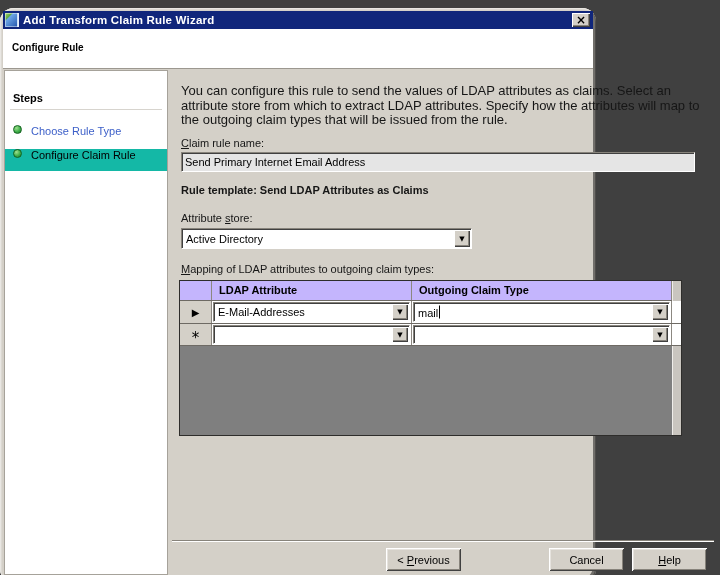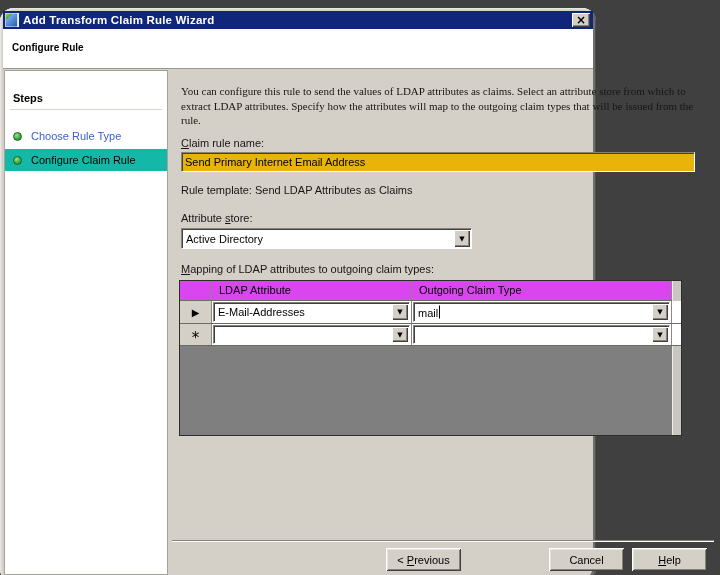--- a/index.html
+++ b/index.html
@@ -45,50 +45,50 @@
   
   .steps-panel {
     position:absolute; left:4px; top:62px; width:164px; height:505px;
     background:#ffffff; border:1px solid #a6a29a;
   }
   .steps-title {
     margin:15px 5px; padding:6px 0 5px 3px; font-size:11px; font-weight:bold;
     border-bottom:1px solid #d7d4ce; color:#000;
   }
   .step-item {
-    height:22px; display:flex; align-items:center; padding-left:8px;
+    height:22px; display:flex; align-items:flex-start; padding-left:8px;
     font-size:11px; margin-top:2px;
   }
   .step-item.current { background:#14b8a6; color:#000; }
   .step-item.done .step-label { color:#3c5fc8; }
   .step-bullet {
     width:9px; height:9px; border-radius:50%; flex:0 0 auto; margin-right:9px;
     background:radial-gradient(circle at 35% 30%, #9fe08f 0%, #3fae49 55%, #1c7a2a 100%);
     border:1px solid #156321;
   }
 
   
   .desc {
     position:absolute; left:181px; top:76px; width:523px;
-    font-size:11px; line-height:14.5px; color:#161616;font-family:Liberation Serif, serif;
+    font-size:13px; line-height:14.5px; color:#161616;
   }
   .field-label { position:absolute; left:181px; font-size:11px; color:#161616; }
   .u { text-decoration:underline; }
 
   .sunken {
     border:1px solid; border-color:#87837b #ffffff #ffffff #87837b;
     box-shadow: inset 1px 1px 0 #404040;
-    background:#eab308;
+    background:#e5e5e5;
   }
   .claim-input {
     position:absolute; left:181px; top:144px; width:514px; height:20px;
     font-size:11px; font-family:"Liberation Sans","DejaVu Sans",sans-serif;
     padding:0 3px; outline:none;
   }
-  .static-line { position:absolute; left:181px; top:176px; font-size:11px; color:#161616; }
+  .static-line { position:absolute; left:181px; top:176px; font-size:11px; color:#161616;font-weight:bold; }
 
   .combo {
     position:relative; background:#ffffff;
     border:1px solid; border-color:#87837b #ffffff #ffffff #87837b;
     box-shadow: inset 1px 1px 0 #404040;
   }
   .combo-text {
     position:absolute; left:4px; top:50%; transform:translateY(-50%);
     font-size:11px; color:#000; white-space:nowrap;
   }
@@ -102,21 +102,21 @@
 
   
   .grid {
     position:absolute; left:179px; top:272px; width:503px; height:156px;
     background:#7f7f7f; border:1px solid #2e2d2b;
   }
   .grid-filler {
     position:absolute; right:0; top:0; bottom:0; width:9px;
     background:#c9c5bf; border-left:1px solid #efedea;
   }
-  .grid-head { display:flex; height:20px; background:#d946ef; border-bottom:1px solid #6e6a64; }
+  .grid-head { display:flex; height:20px; background:#c4b5fd; border-bottom:1px solid #6e6a64;font-weight:bold; }
   .gh-cell {
     font-size:11px; color:#000; line-height:19px; padding-left:7px;
     border-right:1px solid #8c8881; overflow:hidden; white-space:nowrap;
   }
   .gh-ind { width:32px; padding:0; }
   .gh-ldap { width:200px; }
   .gh-out { width:260px; }
   .grid-row { display:flex; background:#ffffff; border-bottom:1px solid #6e6a64; position:relative; }
   .row-1 { height:23px; }
   .row-2 { height:22px; }

